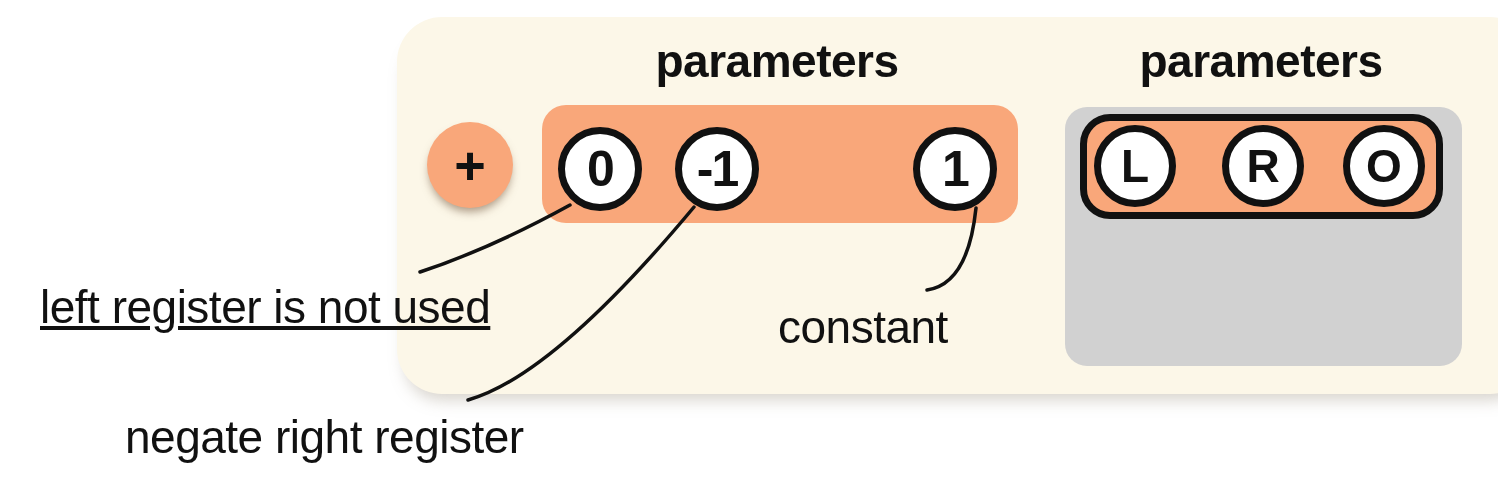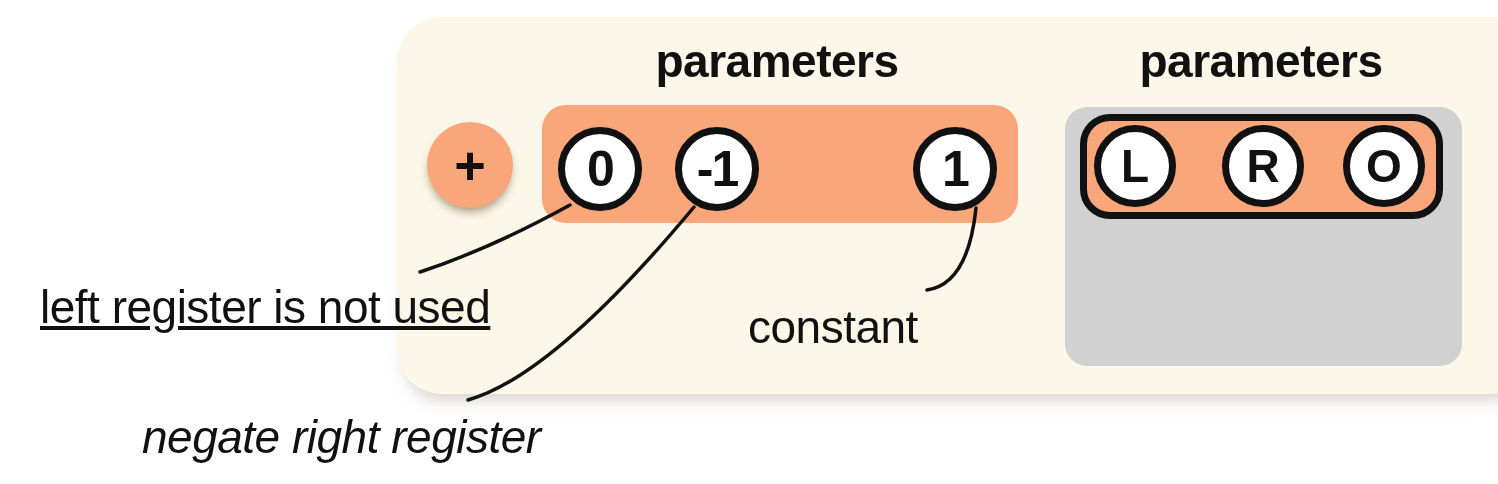--- a/index.html
+++ b/index.html
@@ -107,22 +107,22 @@
   }
 
   .annotation {
     position: absolute;
     font-size: 46px;
     line-height: 1;
     white-space: nowrap;
     letter-spacing: -0.5px;
   }
   .ann-left     { left: 40px;  top: 284px; text-decoration: underline; }
-  .ann-negate   { left: 142px; top: 414px; font-style: italic; }
-  .ann-constant { left: 748px; top: 304px; }
+  .ann-negate   { left: 125px; top: 414px; }
+  .ann-constant { left: 778px; top: 304px; }
 </style>
 </head>
 <body>
 
 <div class="stage">
 
   <div class="panel">
 
     <div class="heading params">parameters</div>
 

